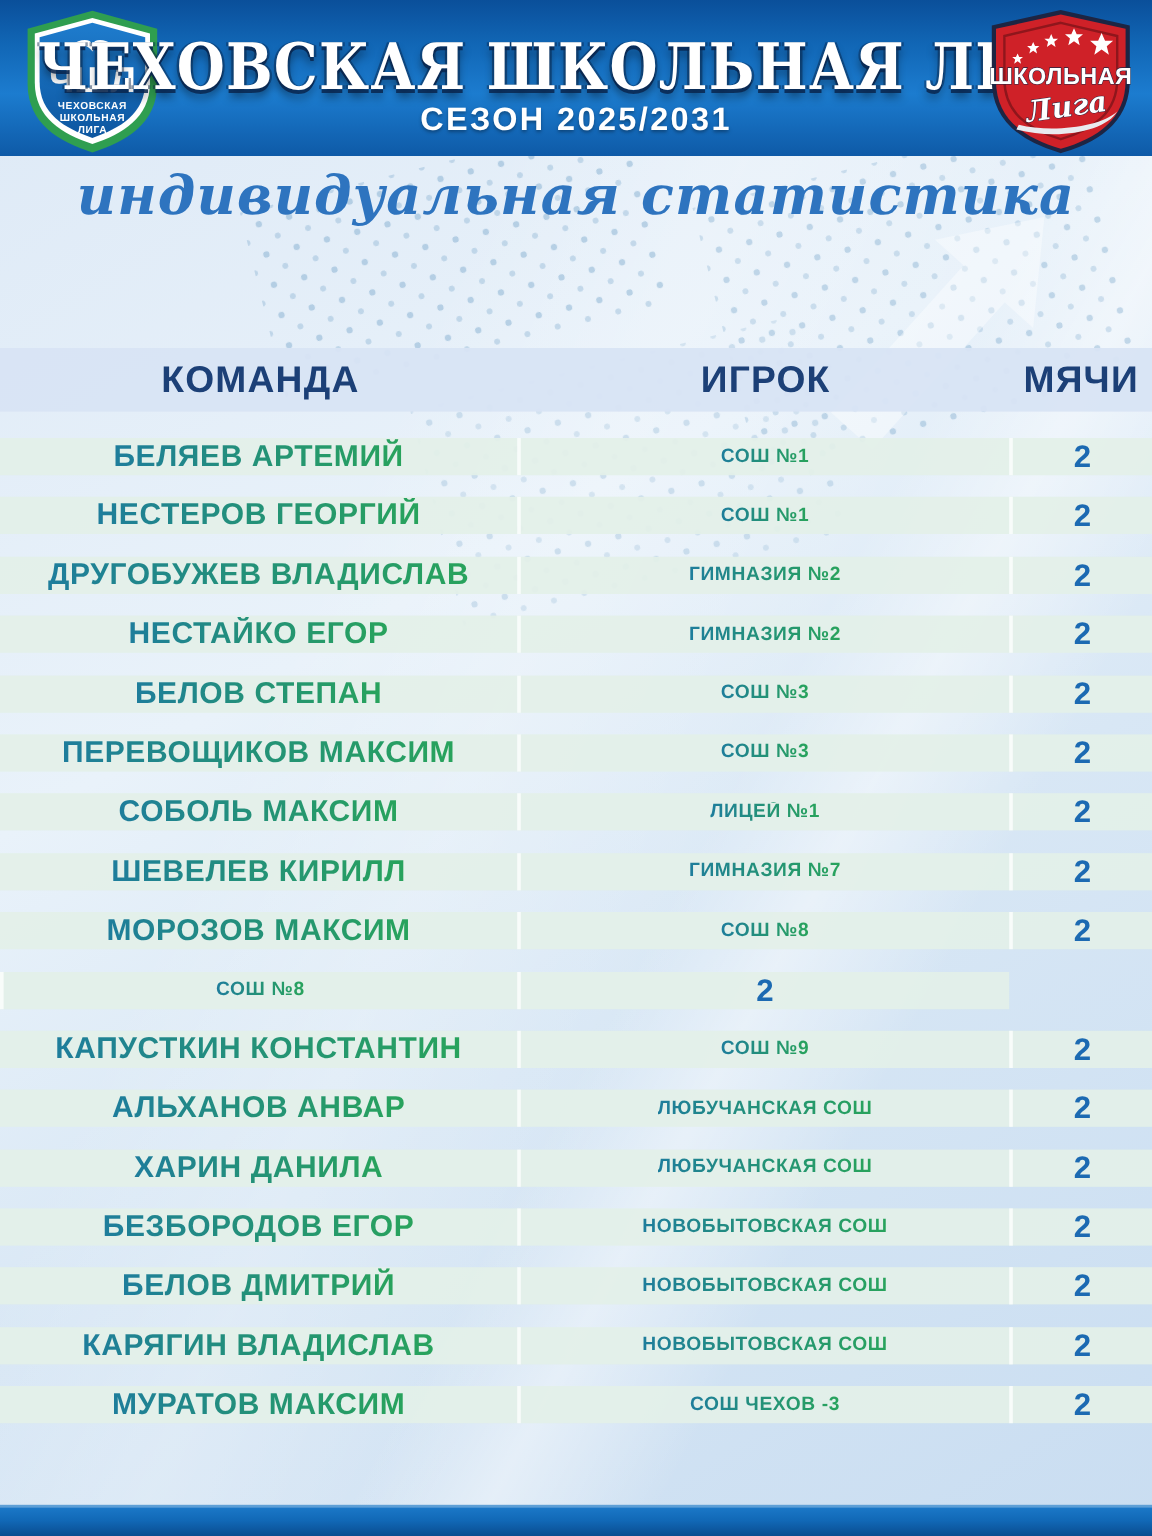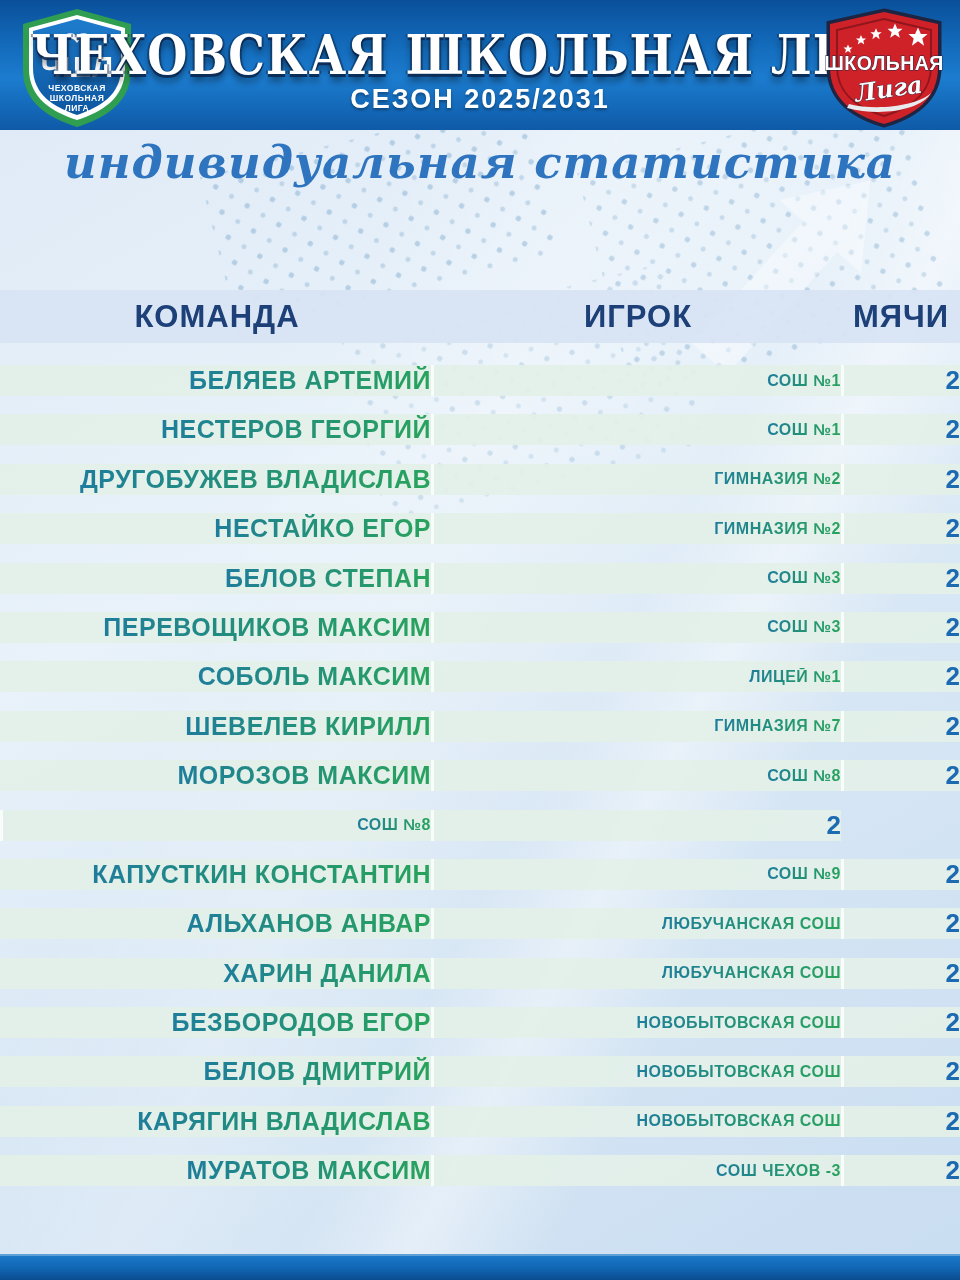--- a/index.html
+++ b/index.html
@@ -53,21 +53,21 @@
                     -webkit-mask-image:linear-gradient(180deg,rgba(0,0,0,.6) 0%,transparent 60%);
                     mask-image:linear-gradient(180deg,rgba(0,0,0,.6) 0%,transparent 60%); }
 
   
   .thead { position:relative; z-index:1; height:53px; display:grid;
            grid-template-columns:434px 408px 118px; align-items:center; text-align:center;
            background:rgba(216,228,244,.95); color:#1c4077; font-weight:bold;
            font-size:31px; letter-spacing:1px; }
   .rows { position:relative; z-index:1; padding-top:4px; }
   .row { display:grid; grid-template-columns:431px 410px 119px; height:45px; margin-bottom:4.4px; }
-  .cell { display:flex; align-items:center; justify-content:flex-end;
+  .cell { display:flex; align-items:center; justify-content:center;
           background:rgba(227,240,232,.93);margin-top:18px; }
   .cell.c2, .cell.c3 { border-left:3px solid #f8fcfa; }
   .grad { display:inline-block;
           background-image:linear-gradient(90deg,#1e7d9c 0%,#23907a 45%,#28a35c 100%);
           -webkit-background-clip:text; background-clip:text; color:transparent; }
   .player { font-weight:bold; font-size:25px; letter-spacing:.5px; }
   .team   { font-weight:bold; font-size:16px; letter-spacing:.5px; }
   .balls  { font-weight:bold; font-size:26px; color:#1c6ab2; }
 
   

